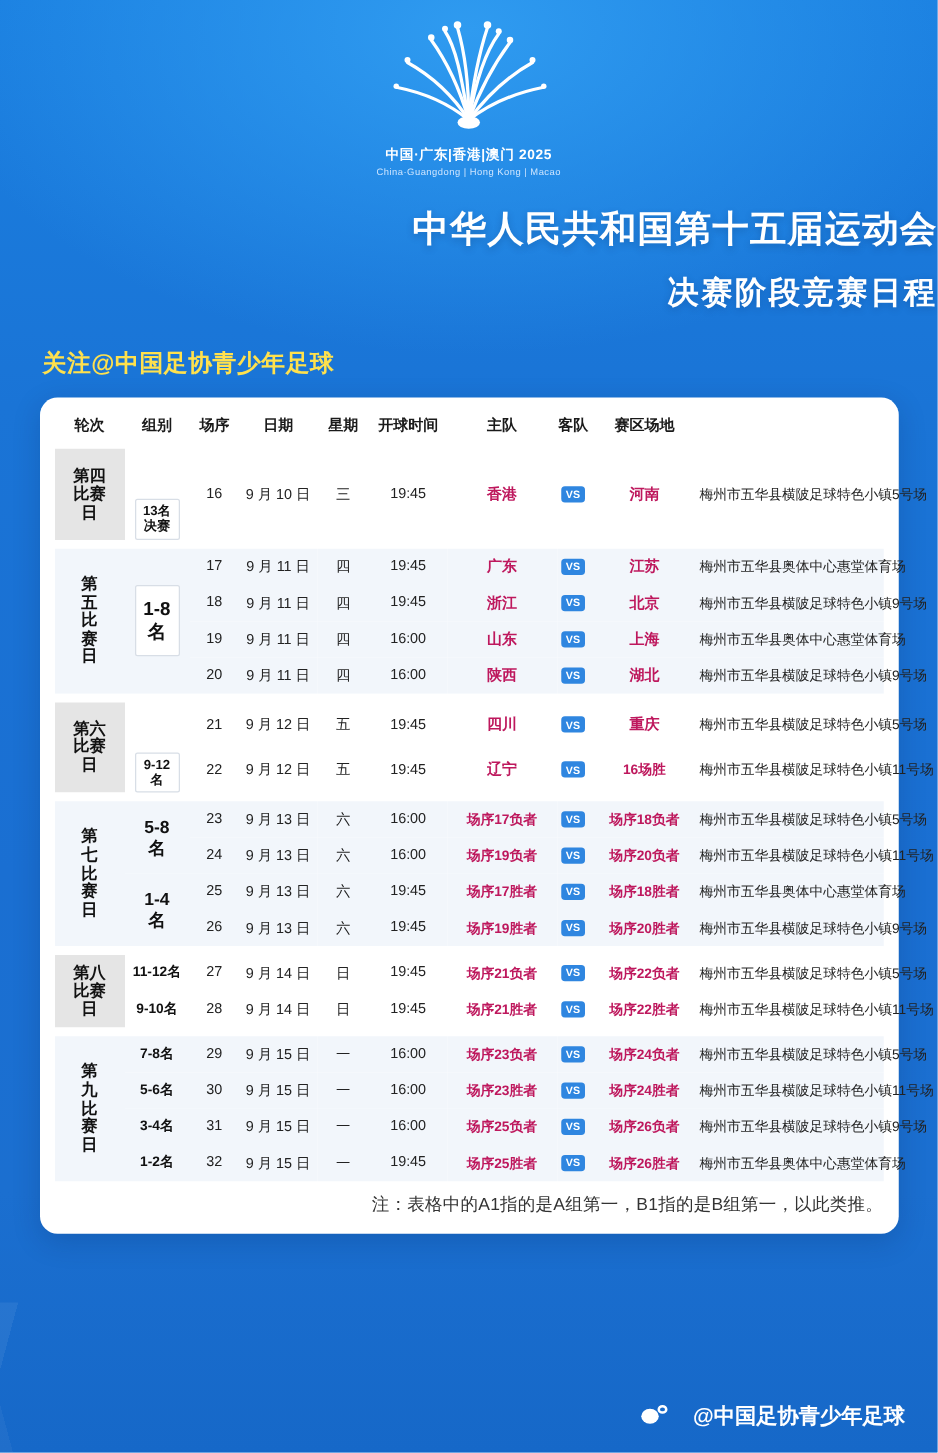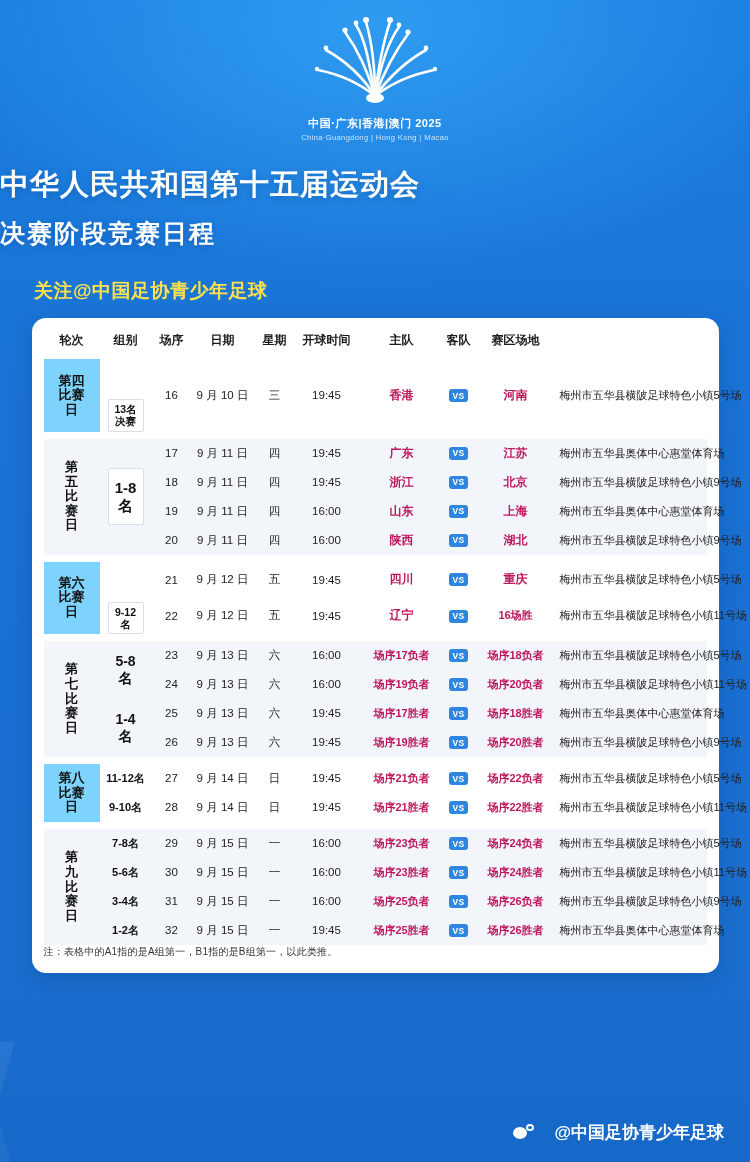--- a/index.html
+++ b/index.html
@@ -44,21 +44,21 @@
     font-weight: bold;
   }
   .emblem-en {
     margin-top: 2px;
     color: #cfe6ff;
     font-size: 7.5px;
     letter-spacing: .4px;
   }
 
   
-  .titles { text-align: left; margin-top: 22px; }
+  .titles { text-align: right; margin-top: 22px; }
   .title-1, .title-2 {
     color: #ffffff;
     font-size: 29px;
     font-weight: bold;
     line-height: 1.42;
     letter-spacing: 1px;
     text-shadow: 0 2px 6px rgba(0,40,90,.25);
   }
   .title-3 {
     margin-top: 12px;
@@ -119,21 +119,21 @@
   .col-venue   { width: auto; }
 
   tr.match td { height: 29px; }
   tr.match.band td { background: #f2f6fb; }
 
   .round-cell {
     font-weight: bold;
     font-size: 13px;
     line-height: 1.12;
     color: #111;
-    background: #7dd3fc;
+    background: #e5e5e5;
   }
   tr.band .round-cell { background: #f2f6fb; }
   .round-cell .v { display: block; }
 
   .group-box {
     display: inline-block;
     min-width: 36px;
     padding: 2px 4px;
     border: 1px solid #d8dee6;
     background: #fff;
@@ -156,22 +156,23 @@
     font-size: 8.5px;
     font-weight: bold;
     padding: 1.5px 4px;
     border-radius: 3px;
     letter-spacing: .3px;
   }
   .venue { font-size: 11px; color: #222; }
   .sep-row td { height: 7px; padding: 0; background: #ffffff; }
 
   .note {
-    text-align: left;
-    font-size: 10px;
+    margin-top: 10px;
+    text-align: right;
+    font-size: 14px;
     color: #333;
     letter-spacing: .2px;
   }
 
   
   .footer {
     position: absolute;
     right: 26px;
     bottom: 18px;
     display: flex;

